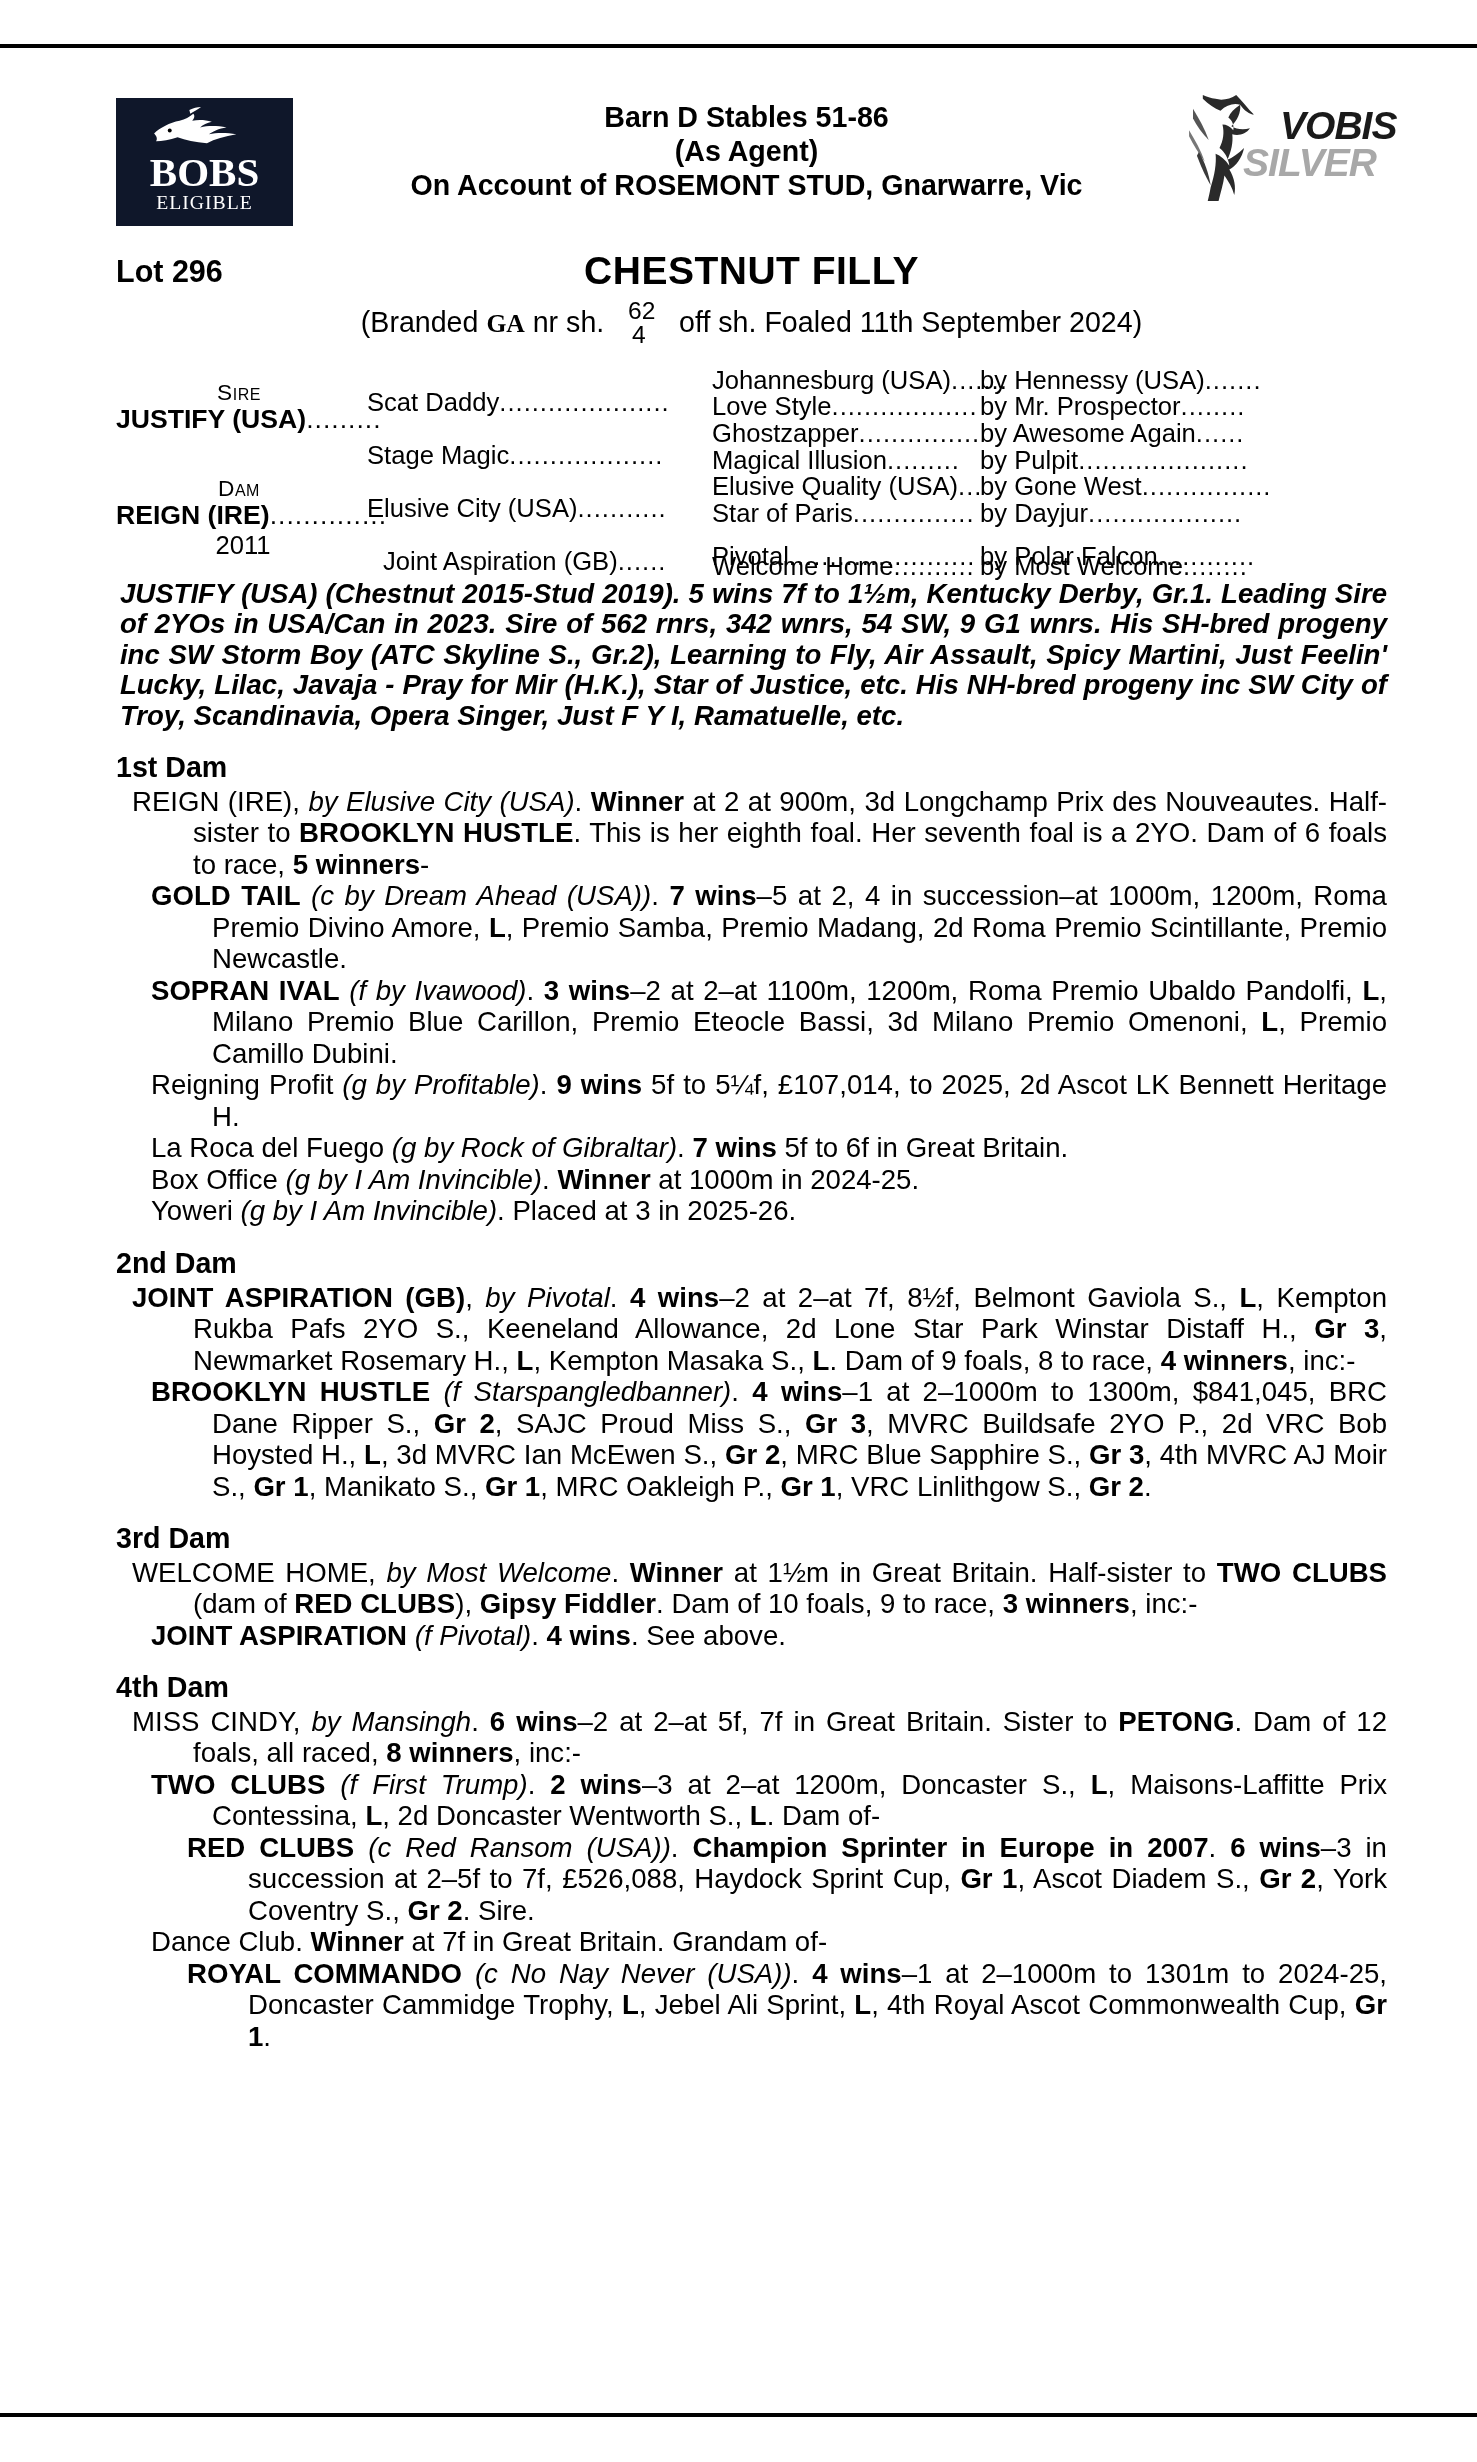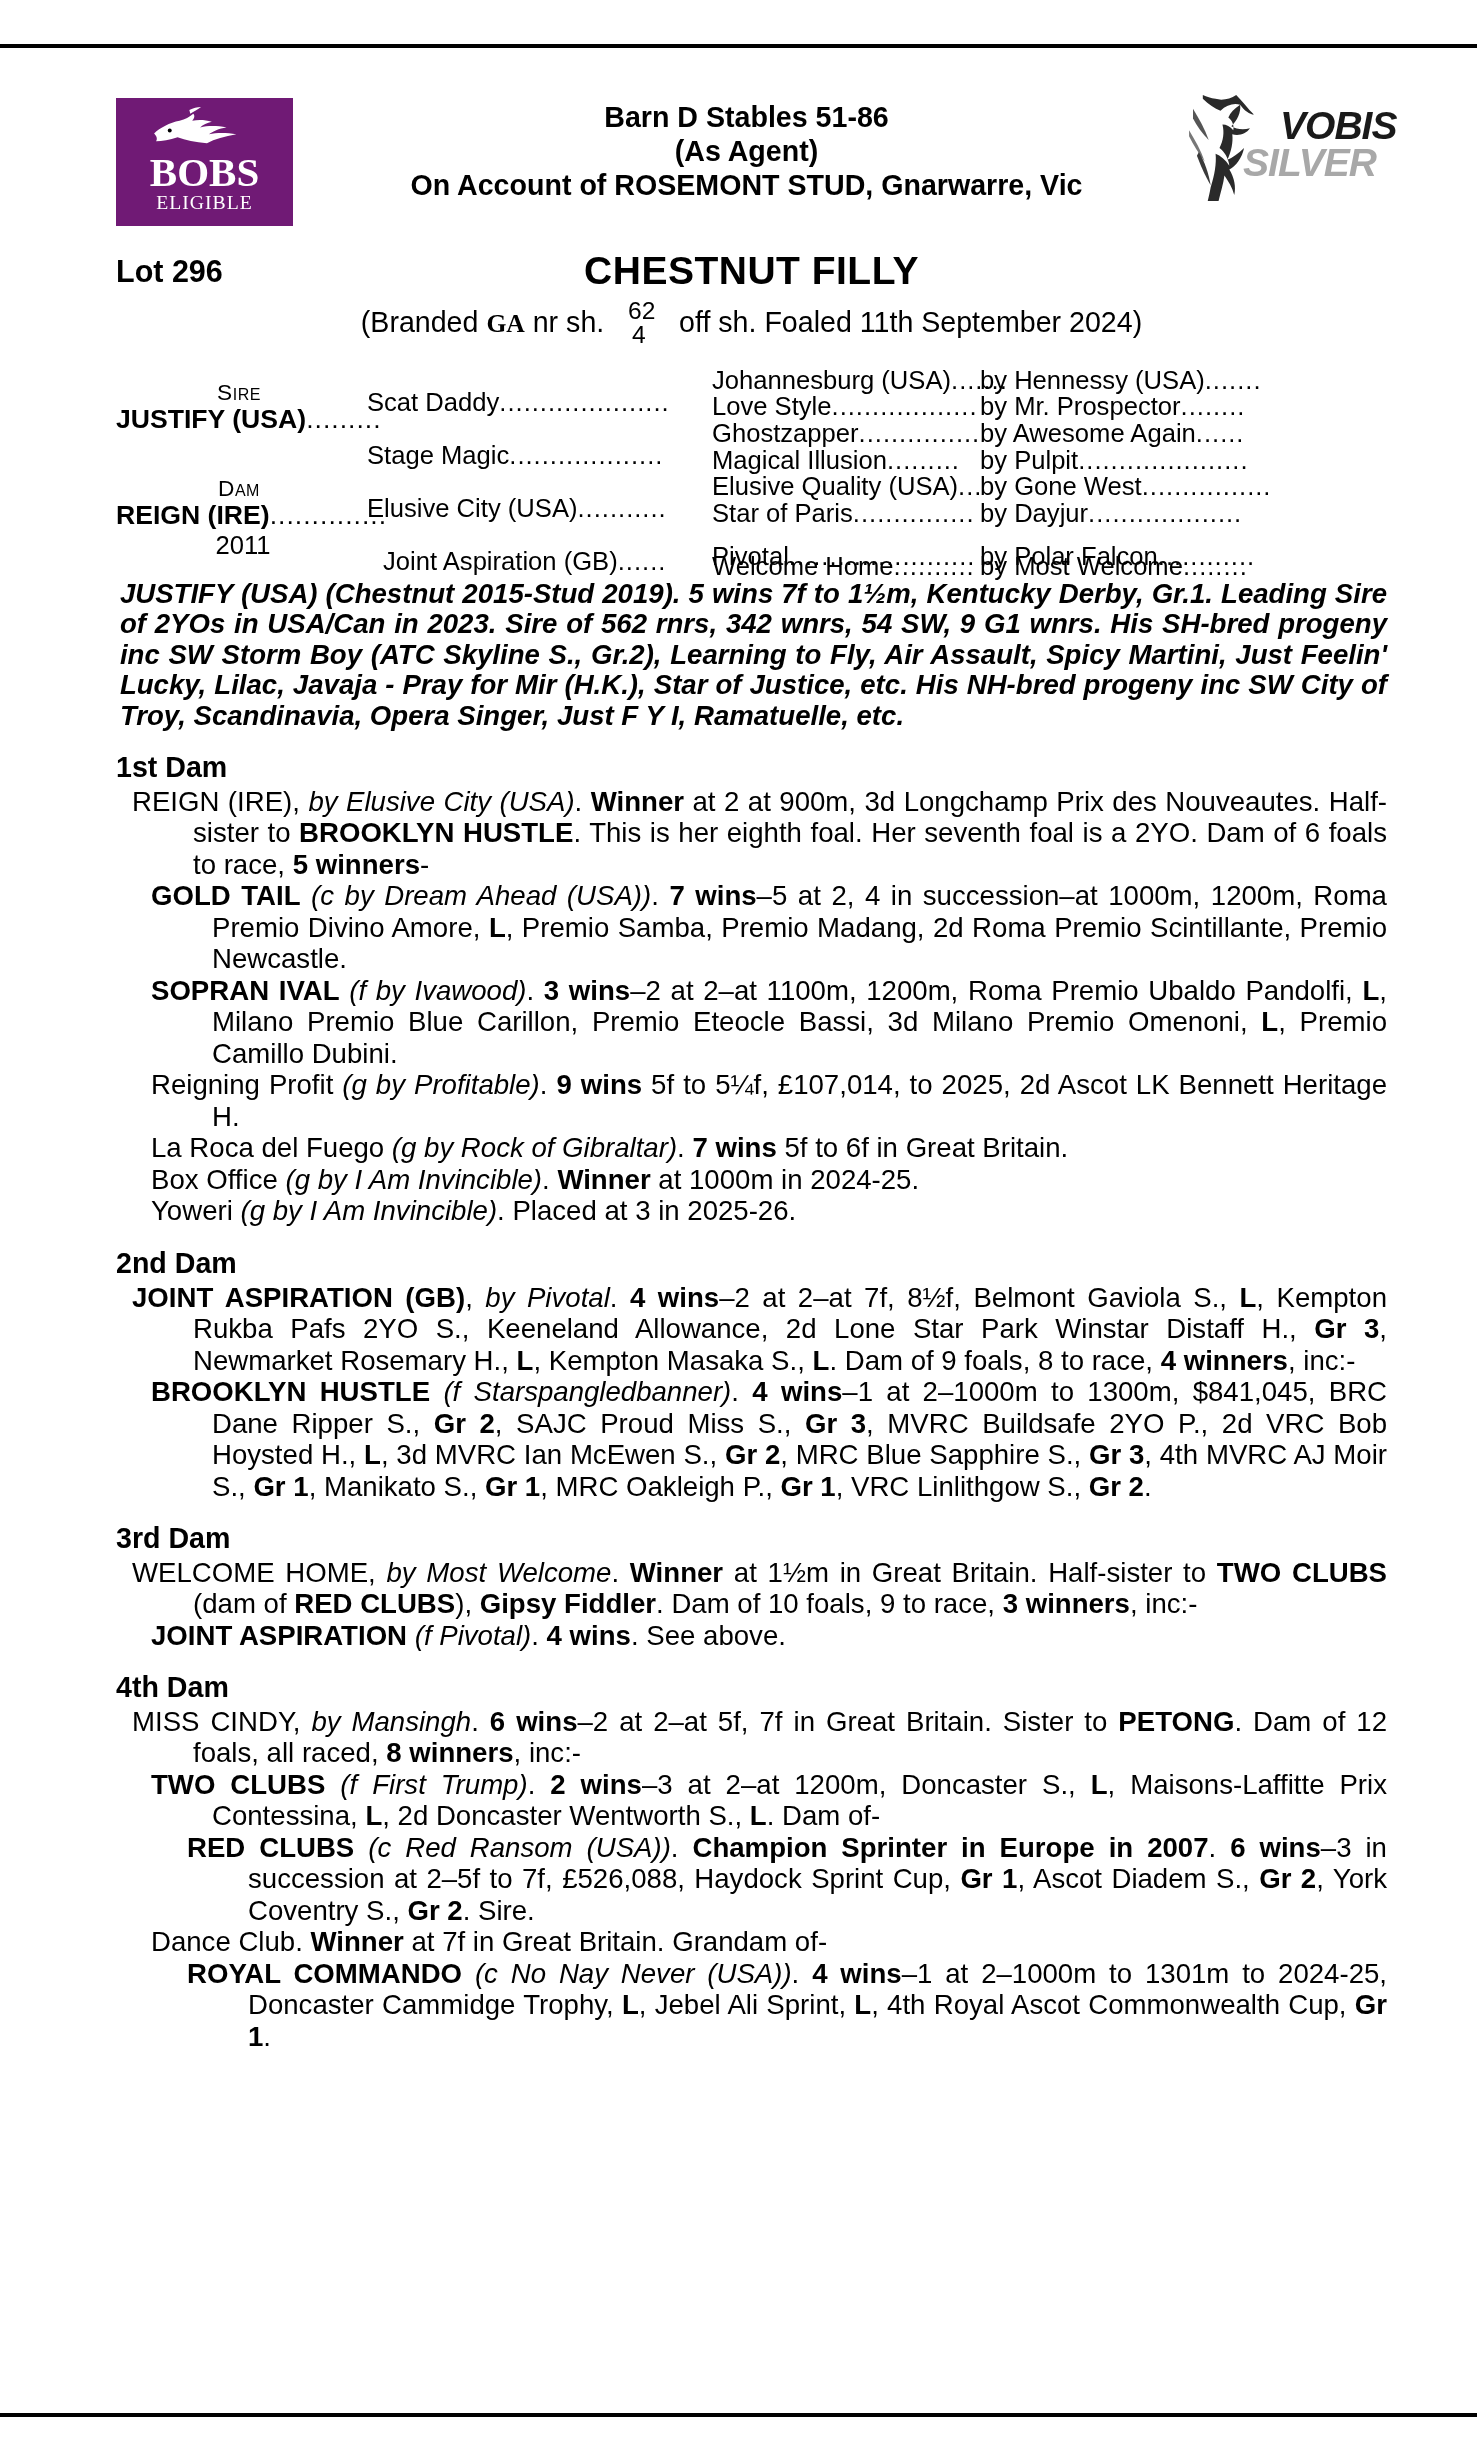--- a/index.html
+++ b/index.html
@@ -49,21 +49,21 @@
   .header {
     position: relative;
     height: 187px;
   }
   .bobs-logo {
     position: absolute;
     left: 0px;
     top: 39px;
     width: 177px;
     height: 128px;
-    background: #701a75;
+    background: #0f172a;
     color: #fff;
     display: flex;
     flex-direction: column;
     align-items: center;
     justify-content: flex-start;
     padding-top: 5.9px;
     box-sizing: border-box;
   }
   .bobs-horse {
     width: 118px;

